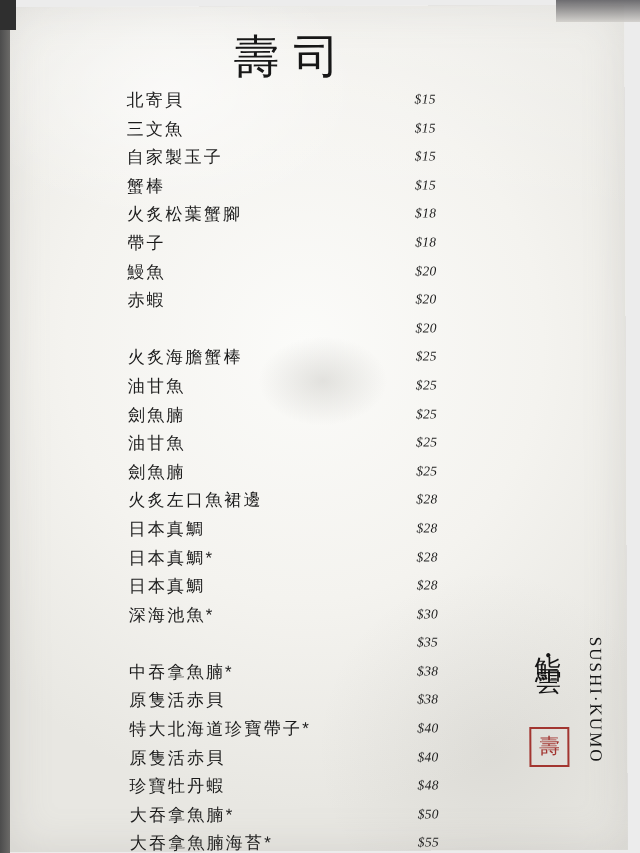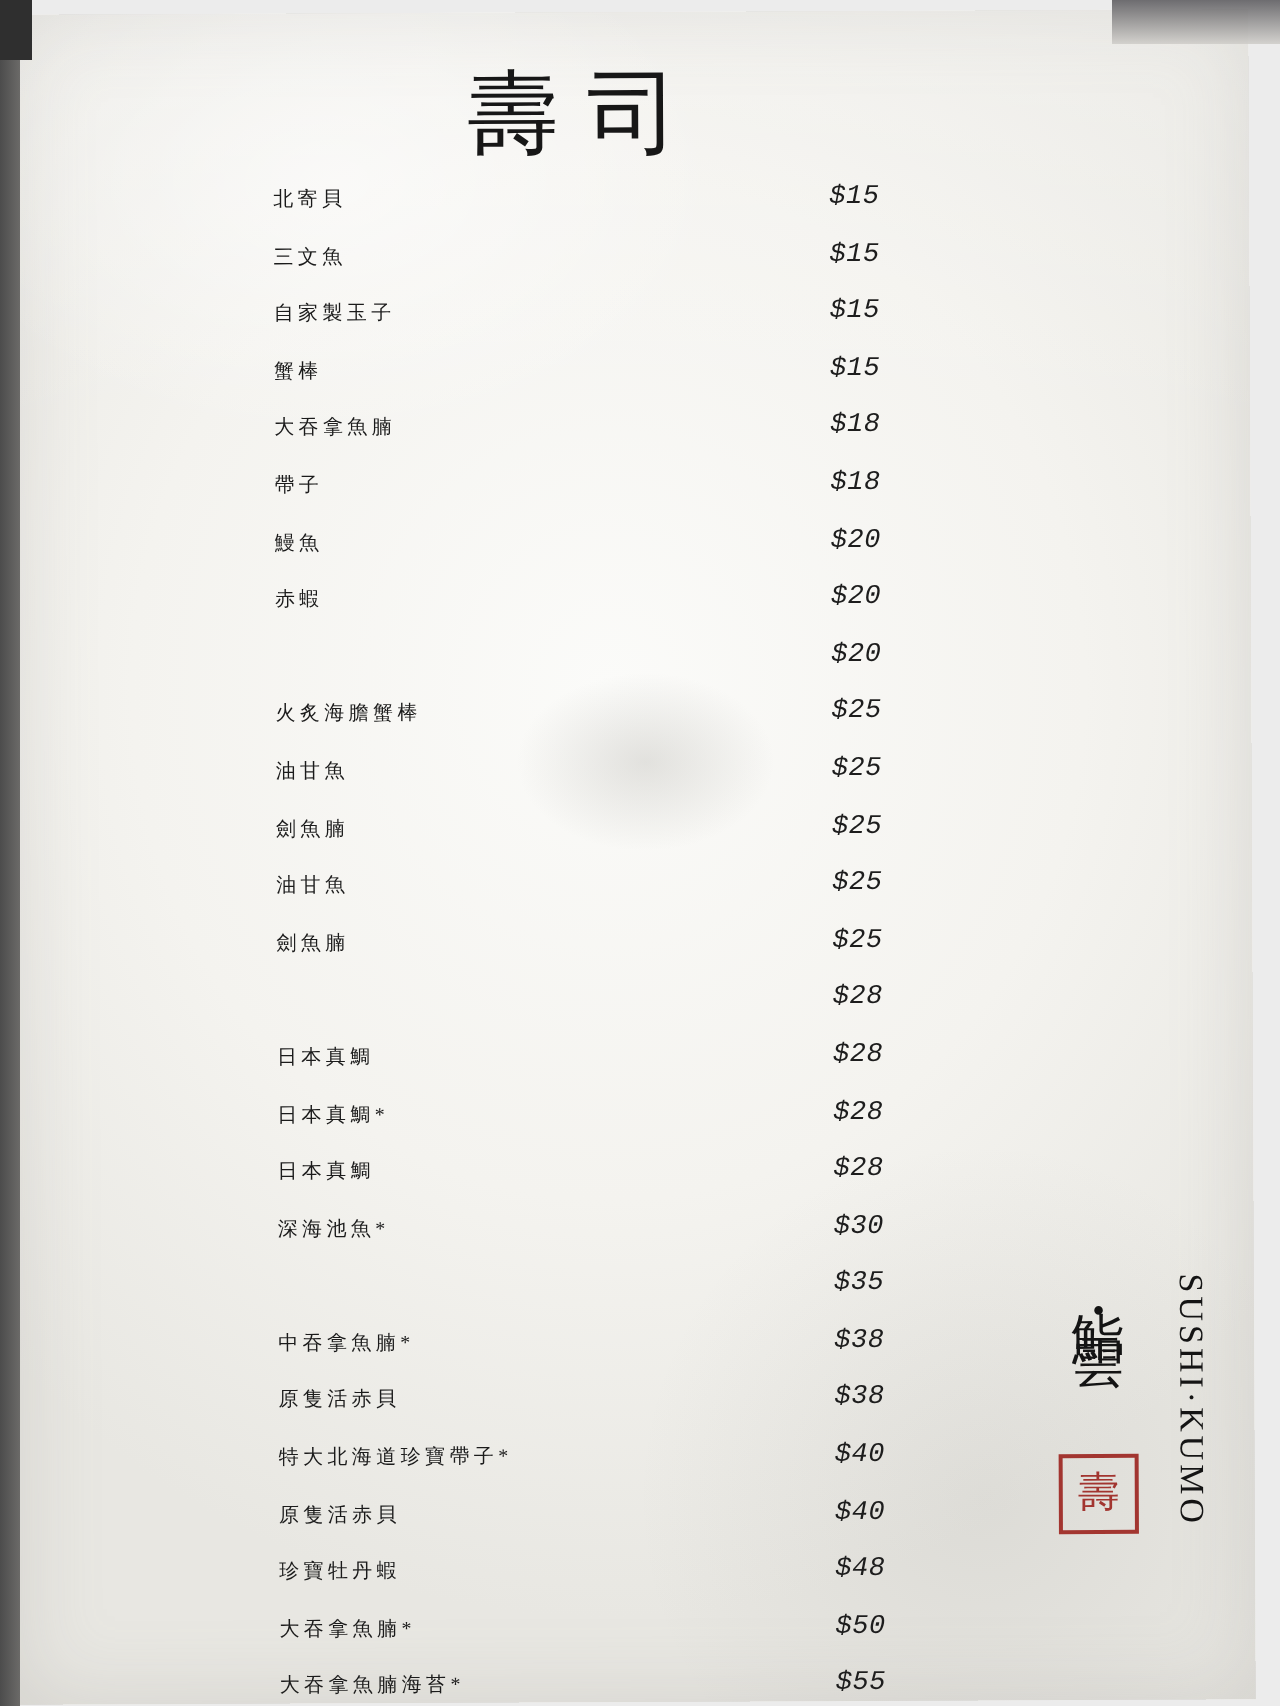--- a/index.html
+++ b/index.html
@@ -117,31 +117,31 @@
     top: 80px;
     width: 618px;
   }
   .item {
     position: relative;
     height: 28.6px;
     line-height: 28.6px;
   }
   .item .name {
     position: absolute;
-    left: 130px;
-    font-family: Liberation Serif, serif;
-    font-size: 10px;
+    left: 120px;
+    font-family: Liberation Sans, sans-serif;
+    font-size: 17px;
     letter-spacing: 2.2px;
     color: #1b1b1b;
     white-space: nowrap;
   }
   .item .price {
     position: absolute;
     left: 408px;
-    font-family: Liberation Mono, monospace;
+    font-family: Liberation Serif, serif;
     font-style: italic;
     font-size: 13.5px;
     color: #1d1d1d;
     letter-spacing: .3px;
   }
 
   
   .logo {
     position: absolute;
     right: 18px;
@@ -213,21 +213,21 @@
           </div>
           <div class="item">
             <span class="name">自家製玉子</span>
             <span class="price">$15</span>
           </div>
           <div class="item">
             <span class="name">蟹棒</span>
             <span class="price">$15</span>
           </div>
           <div class="item">
-            <span class="name">大吞拿魚腩</span>
+            <span class="name">火炙松葉蟹腳</span>
             <span class="price">$18</span>
           </div>
           <div class="item">
             <span class="name">帶子</span>
             <span class="price">$18</span>
           </div>
           <div class="item">
             <span class="name">鰻魚</span>
             <span class="price">$20</span>
           </div>
@@ -252,20 +252,21 @@
           </div>
           <div class="item">
             <span class="name">油甘魚</span>
             <span class="price">$25</span>
           </div>
           <div class="item">
             <span class="name">劍魚腩</span>
             <span class="price">$25</span>
           </div>
           <div class="item">
+            <span class="name">火炙左口魚裙邊</span>
             <span class="price">$28</span>
           </div>
           <div class="item">
             <span class="name">日本真鯛</span>
             <span class="price">$28</span>
           </div>
           <div class="item">
             <span class="name">日本真鯛*</span>
             <span class="price">$28</span>
           </div>

